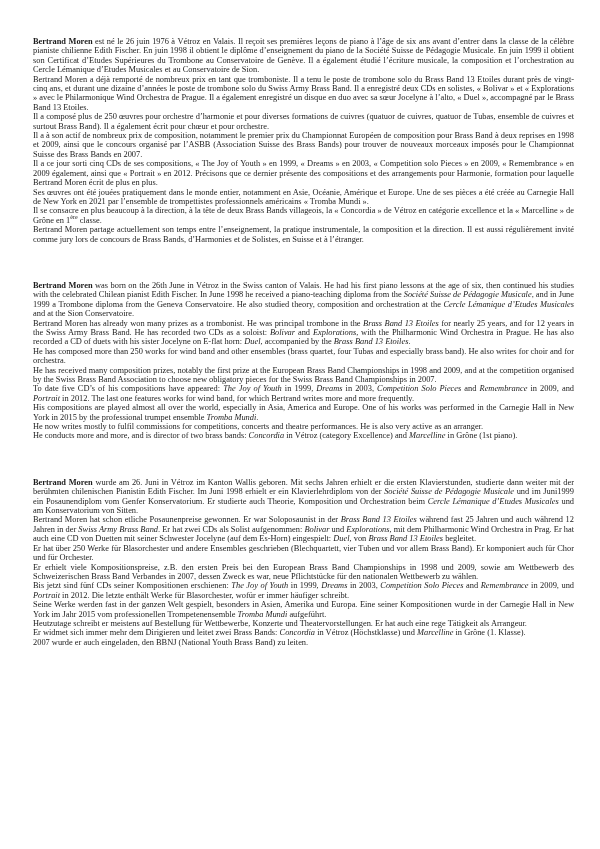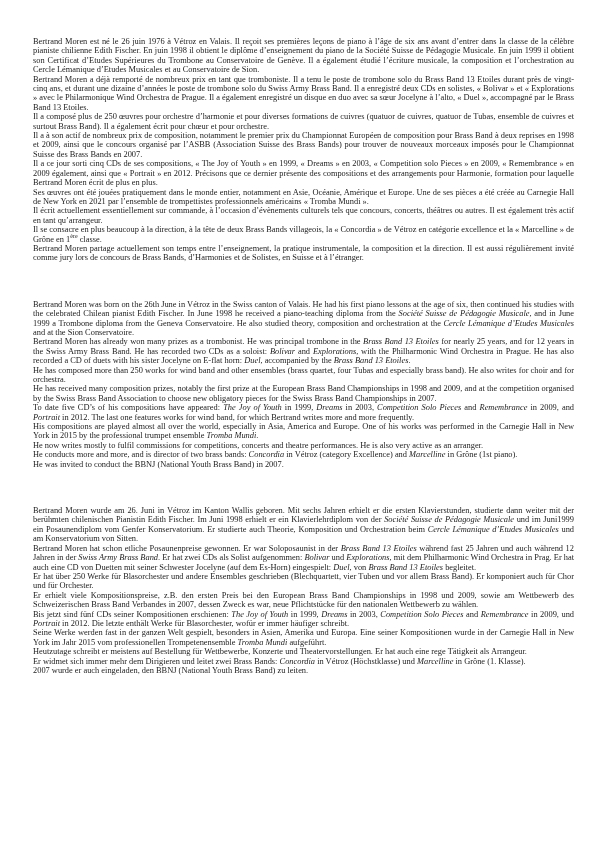--- a/index.html
+++ b/index.html
@@ -34,54 +34,52 @@
     margin: 0 0 37px 0;
   }
   .text-section:last-child {
     margin-bottom: 4px;
   }
   .para {
     margin: 0;
     padding: 0;
     text-align: justify;
   }
-  .run-b { font-weight: normal; }
+  .run-b { font-weight: bold; }
   .run-i { font-style: italic; }
   sup.run-sup {
     font-size: 6px;
     line-height: 0;
     vertical-align: super;
   }
 </style>
 </head>
 <body>
 
 <div class="page">
   <div class="doc-body">
       <section class="text-section">
         <p class="para"><span class="run-b ">Bertrand Moren</span><span class=""> est né le 26 juin 1976 à Vétroz en Valais. Il reçoit ses premières leçons de piano à l’âge de six ans avant d’entrer dans la classe de la célèbre pianiste chilienne Edith Fischer. En juin 1998 il obtient le diplôme d’enseignement du piano de la Société Suisse de Pédagogie Musicale. En juin 1999 il obtient son Certificat d’Etudes Supérieures du Trombone au Conservatoire de Genève. Il a également étudié l’écriture musicale, la composition et l’orchestration au Cercle Lémanique d’Etudes Musicales et au Conservatoire de Sion.</span></p>
         <p class="para"><span class="">Bertrand Moren a déjà remporté de nombreux prix en tant que tromboniste. Il a tenu le poste de trombone solo du Brass Band 13 Etoiles durant près de vingt-cinq ans, et durant une dizaine d’années le poste de trombone solo du Swiss Army Brass Band. Il a enregistré deux CDs en solistes, « Bolivar » et « Explorations » avec le Philarmonique Wind Orchestra de Prague. Il a également enregistré un disque en duo avec sa sœur Jocelyne à l’alto, « Duel », accompagné par le Brass Band 13 Etoiles.</span></p>
         <p class="para"><span class="">Il a composé plus de 250 œuvres pour orchestre d’harmonie et pour diverses formations de cuivres (quatuor de cuivres, quatuor de Tubas, ensemble de cuivres et surtout Brass Band). Il a également écrit pour chœur et pour orchestre.</span></p>
         <p class="para"><span class="">Il a à son actif de nombreux prix de composition, notamment le premier prix du Championnat Européen de composition pour Brass Band à deux reprises en 1998 et 2009, ainsi que le concours organisé par l’ASBB (Association Suisse des Brass Bands) pour trouver de nouveaux morceaux imposés pour le Championnat Suisse des Brass Bands en 2007.</span></p>
         <p class="para"><span class="">Il a ce jour sorti cinq CDs de ses compositions, « The Joy of Youth » en 1999, « Dreams » en 2003, « Competition solo Pieces » en 2009, « Remembrance » en 2009 également, ainsi que « Portrait » en 2012. Précisons que ce dernier présente des compositions et des arrangements pour Harmonie, formation pour laquelle Bertrand Moren écrit de plus en plus.</span></p>
         <p class="para"><span class="">Ses œuvres ont été jouées pratiquement dans le monde entier, notamment en Asie, Océanie, Amérique et Europe. Une de ses pièces a été créée au Carnegie Hall de New York en 2021 par l’ensemble de trompettistes professionnels américains « Tromba Mundi ».</span></p>
-        <p class="para"><span class="">Il écrit actuellement essentiellement sur commande, à l’occasion d’évènements culturels tels que concours, concerts, théâtres ou autres. Il est également très actif en tant qu’arrangeur.</span></p>
         <p class="para"><span class="">Il se consacre en plus beaucoup à la direction, à la tête de deux Brass Bands villageois, la « Concordia » de Vétroz en catégorie excellence et la « Marcelline » de Grône en 1</span><sup class="run-sup">ère</sup><span class=""> classe.</span></p>
         <p class="para"><span class="">Bertrand Moren partage actuellement son temps entre l’enseignement, la pratique instrumentale, la composition et la direction. Il est aussi régulièrement invité comme jury lors de concours de Brass Bands, d’Harmonies et de Solistes, en Suisse et à l’étranger.</span></p>
       </section>
       <section class="text-section">
         <p class="para"><span class="run-b ">Bertrand Moren</span><span class=""> was born on the 26th June in Vétroz in the Swiss canton of Valais. He had his first piano lessons at the age of six, then continued his studies with the celebrated Chilean pianist Edith Fischer. In June 1998 he received a piano-teaching diploma from the </span><span class="run-i ">Société Suisse de Pédagogie Musicale</span><span class="">, and in June 1999 a Trombone diploma from the Geneva Conservatoire. He also studied theory, composition and orchestration at the </span><span class="run-i ">Cercle Lémanique d’Etudes Musicales</span><span class=""> and at the Sion Conservatoire.</span></p>
         <p class="para"><span class="">Bertrand Moren has already won many prizes as a trombonist. He was principal trombone in the </span><span class="run-i ">Brass Band 13 Etoiles</span><span class=""> for nearly 25 years, and for 12 years in the Swiss Army Brass Band. He has recorded two CDs as a soloist: </span><span class="run-i ">Bolivar</span><span class=""> and </span><span class="run-i ">Explorations</span><span class="">, with the Philharmonic Wind Orchestra in Prague. He has also recorded a CD of duets with his sister Jocelyne on E-flat horn: </span><span class="run-i ">Duel</span><span class="">, accompanied by the </span><span class="run-i ">Brass Band 13 Etoiles</span><span class="">.</span></p>
         <p class="para"><span class="">He has composed more than 250 works for wind band and other ensembles (brass quartet, four Tubas and especially brass band). He also writes for choir and for orchestra.</span></p>
         <p class="para"><span class="">He has received many composition prizes, notably the first prize at the European Brass Band Championships in 1998 and 2009, and at the competition organised by the Swiss Brass Band Association to choose new obligatory pieces for the Swiss Brass Band Championships in 2007.</span></p>
         <p class="para"><span class="">To date five CD’s of his compositions have appeared: </span><span class="run-i ">The Joy of Youth</span><span class=""> in 1999, </span><span class="run-i ">Dreams</span><span class=""> in 2003, </span><span class="run-i ">Competition Solo Pieces</span><span class=""> and </span><span class="run-i ">Remembrance</span><span class=""> in 2009, and </span><span class="run-i ">Portrait</span><span class=""> in 2012. The last one features works for wind band, for which Bertrand writes more and more frequently.</span></p>
         <p class="para"><span class="">His compositions are played almost all over the world, especially in Asia, America and Europe. One of his works was performed in the Carnegie Hall in New York in 2015 by the professional trumpet ensemble </span><span class="run-i ">Tromba Mundi</span><span class="">.</span></p>
         <p class="para"><span class="">He now writes mostly to fulfil commissions for competitions, concerts and theatre performances. He is also very active as an arranger.</span></p>
         <p class="para"><span class="">He conducts more and more, and is director of two brass bands: </span><span class="run-i ">Concordia</span><span class=""> in Vétroz (category Excellence) and </span><span class="run-i ">Marcelline</span><span class=""> in Grône (1st piano).</span></p>
-        <p class="para"><span class="">He was invited to conduct the BBNJ (National Youth Brass Band) in 2007.</span></p>
       </section>
       <section class="text-section">
         <p class="para"><span class="run-b ">Bertrand Moren</span><span class=""> wurde am 26. Juni in Vétroz im Kanton Wallis geboren. Mit sechs Jahren erhielt er die ersten Klavierstunden, studierte dann weiter mit der berühmten chilenischen Pianistin Edith Fischer. Im Juni 1998 erhielt er ein Klavierlehrdiplom von der </span><span class="run-i ">Société Suisse de Pédagogie Musicale</span><span class=""> und im Juni1999 ein Posaunendiplom vom Genfer Konservatorium. Er studierte auch Theorie, Komposition und Orchestration beim </span><span class="run-i ">Cercle Lémanique d’Etudes Musicales</span><span class=""> und am Konservatorium von Sitten.</span></p>
         <p class="para"><span class="">Bertrand Moren hat schon etliche Posaunenpreise gewonnen. Er war Soloposaunist in der </span><span class="run-i ">Brass Band 13 Etoiles</span><span class=""> während fast 25 Jahren und auch während 12 Jahren in der </span><span class="run-i ">Swiss Army Brass Band</span><span class="">. Er hat zwei CDs als Solist aufgenommen: </span><span class="run-i ">Bolivar</span><span class=""> und </span><span class="run-i ">Explorations</span><span class="">, mit dem Philharmonic Wind Orchestra in Prag. Er hat auch eine CD von Duetten mit seiner Schwester Jocelyne (auf dem Es-Horn) eingespielt: </span><span class="run-i ">Duel</span><span class="">, von </span><span class="run-i ">Brass Band 13 Etoiles</span><span class=""> begleitet.</span></p>
         <p class="para"><span class="">Er hat über 250 Werke für Blasorchester und andere Ensembles geschrieben (Blechquartett, vier Tuben und vor allem Brass Band). Er komponiert auch für Chor und für Orchester.</span></p>
         <p class="para"><span class="">Er erhielt viele Kompositionspreise, z.B. den ersten Preis bei den European Brass Band Championships in 1998 und 2009, sowie am Wettbewerb des Schweizerischen Brass Band Verbandes in 2007, dessen Zweck es war, neue Pflichtstücke für den nationalen Wettbewerb zu wählen.</span></p>
         <p class="para"><span class="">Bis jetzt sind fünf CDs seiner Kompositionen erschienen: </span><span class="run-i ">The Joy of Youth</span><span class=""> in 1999, </span><span class="run-i ">Dreams</span><span class=""> in 2003, </span><span class="run-i ">Competition Solo Pieces</span><span class=""> and </span><span class="run-i ">Remembrance</span><span class=""> in 2009, und </span><span class="run-i ">Portrait</span><span class=""> in 2012. Die letzte enthält Werke für Blasorchester, wofür er immer häufiger schreibt.</span></p>
         <p class="para"><span class="">Seine Werke werden fast in der ganzen Welt gespielt, besonders in Asien, Amerika und Europa. Eine seiner Kompositionen wurde in der Carnegie Hall in New York im Jahr 2015 vom professionellen Trompetenensemble </span><span class="run-i ">Tromba Mundi</span><span class=""> aufgeführt.</span></p>
         <p class="para"><span class="">Heutzutage schreibt er meistens auf Bestellung für Wettbewerbe, Konzerte und Theatervorstellungen. Er hat auch eine rege Tätigkeit als Arrangeur.</span></p>
         <p class="para"><span class="">Er widmet sich immer mehr dem Dirigieren und leitet zwei Brass Bands: </span><span class="run-i ">Concordia</span><span class=""> in Vétroz (Höchstklasse) und </span><span class="run-i ">Marcelline</span><span class=""> in Grône (1. Klasse).</span></p>

